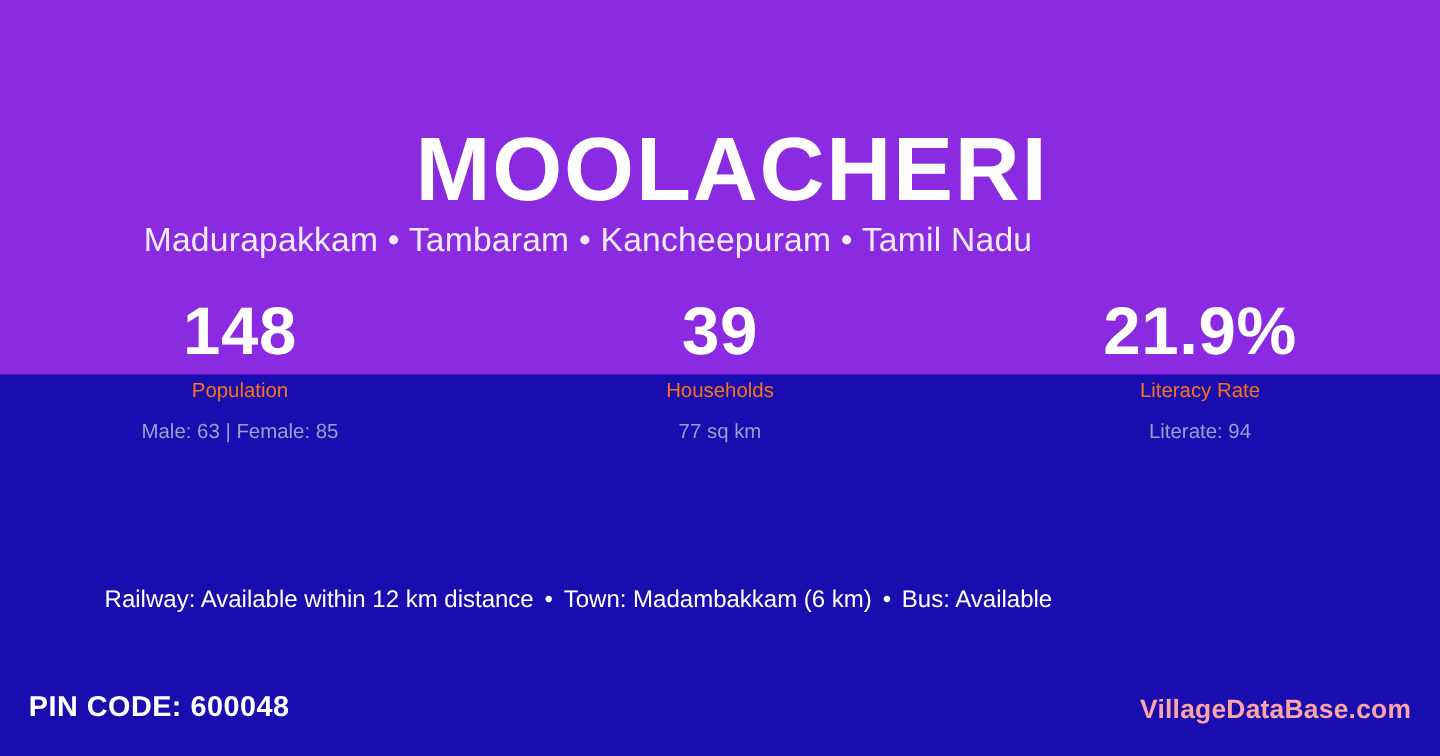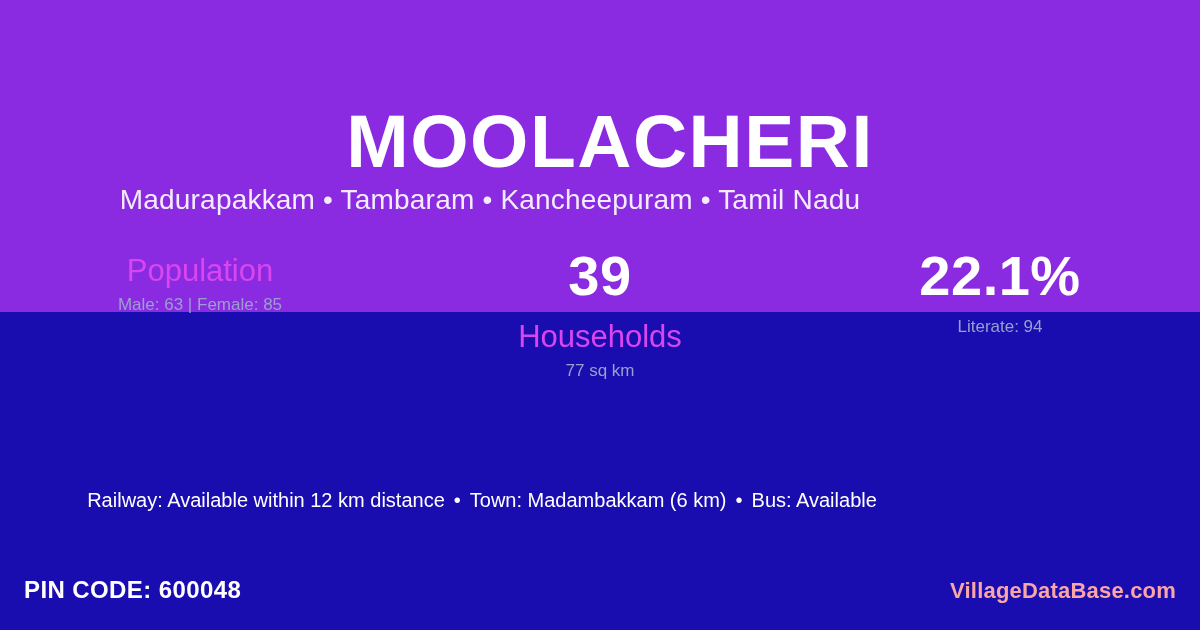--- a/index.html
+++ b/index.html
@@ -88,25 +88,25 @@
     display: block;
     color: #ffffff;
     font-size: 56px;
     font-weight: bold;
     line-height: 66px;
     letter-spacing: 0.5px;
   }
 
   .stat-label {
     display: block;
-    color: #d946ef;
-    font-size: 31px;
+    color: #f97316;
+    font-size: 17px;
     font-weight: normal;
     line-height: 32px;
-    margin-top: 12px;
+    margin-top: 1px;
   }
 
   .stat-sub {
     display: block;
     color: #9a9fd0;
     font-size: 17px;
     font-weight: normal;
     line-height: 24px;
     margin-top: 6px;
     text-align: center;
@@ -173,32 +173,34 @@
   <div id="purple-band"></div>
 
   <div id="header">
     <h1 id="village-title">MOOLACHERI</h1>
     <div id="village-subtitle">Madurapakkam • Tambaram • Kancheepuram • Tamil Nadu</div>
   </div>
 
   <div id="stats">
 
     <div class="stat">
+      <span class="stat-value">148</span>
       <span class="stat-label">Population</span>
       <span class="stat-sub">Male: 63 | Female: 85</span>
     </div>
 
     <div class="stat">
       <span class="stat-value">39</span>
       <span class="stat-label">Households</span>
       <span class="stat-sub">77 sq km</span>
     </div>
 
     <div class="stat">
-      <span class="stat-value">22.1%</span>
+      <span class="stat-value">21.9%</span>
+      <span class="stat-label">Literacy Rate</span>
       <span class="stat-sub">Literate: 94</span>
     </div>
 
   </div>
 
   <div id="facilities"><span>Railway: Available within 12 km distance</span><span class="sep">•</span><span>Town: Madambakkam (6 km)</span><span class="sep">•</span><span>Bus: Available</span></div>
 
   <div id="footer">
     <div id="pin-code">PIN CODE: 600048</div>
     <div id="brand">VillageDataBase.com</div>

